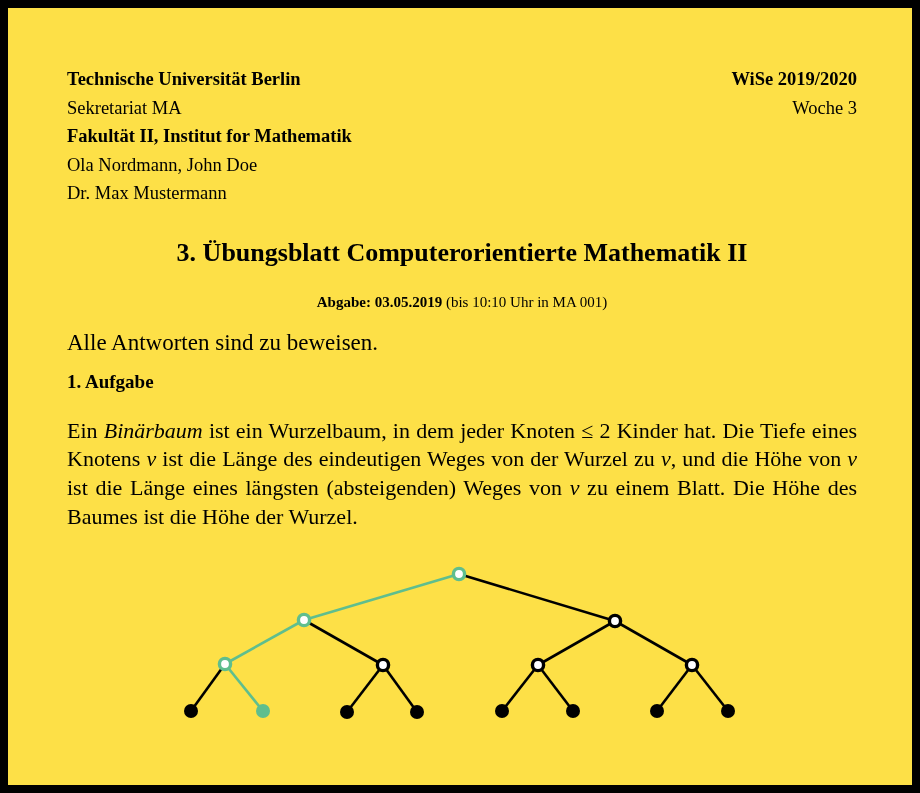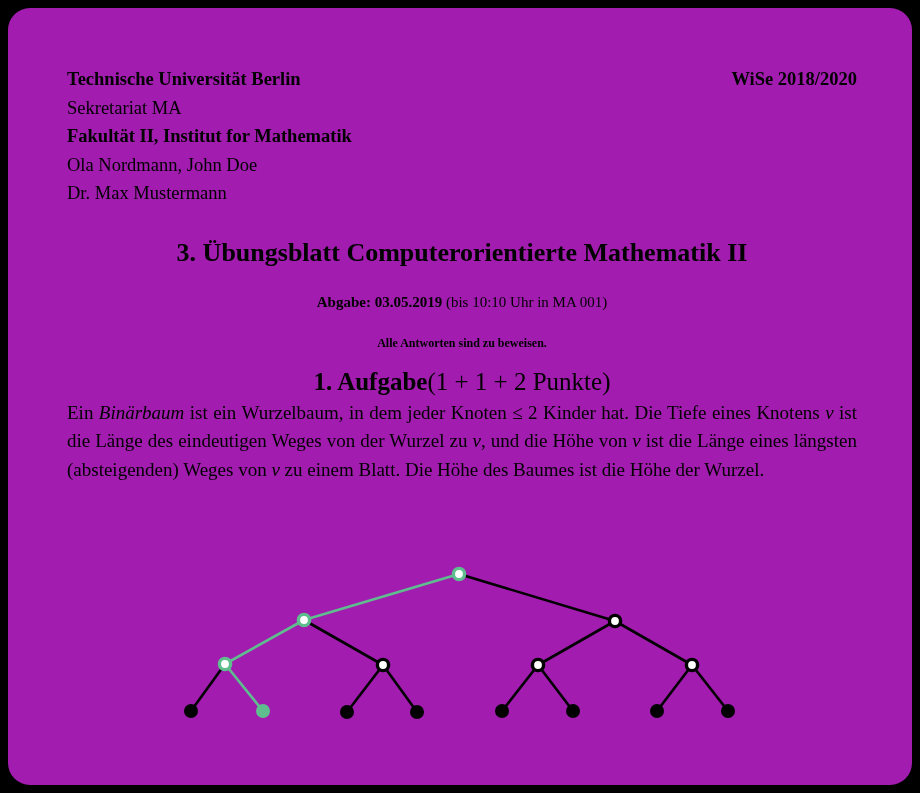--- a/index.html
+++ b/index.html
@@ -7,23 +7,22 @@
     position: relative;
     width: 920px;
     height: 793px;
     background: #000000;
     overflow: hidden;
     font-family: "Liberation Serif", serif;
   }
   .page {
     position: absolute;
     left: 8px; top: 8px; right: 8px; bottom: 8px;
-    background: #a21caf;
+    background: #fde047;
     color: #000000;
-    border-radius: 22px;
   }
   .content {
     position: absolute;
     left: 59px;
     top: 57px;
     width: 790px;
   }
   .header {
     display: flex;
     justify-content: space-between;
@@ -44,36 +43,36 @@
     font-weight: bold;
   }
   .deadline {
     margin-top: 22px;
     text-align: center;
     font-size: 15px;
     line-height: 26px;
   }
   .notice {
     margin-top: 15px;
-    text-align: center;
-    font-size: 12px;
+    font-size: 23px;
     line-height: 26px;
-    font-weight: bold;
+    font-weight: normal;
   }
   .task-row {
     margin-top: 13px;
     display: flex;
-    justify-content: center;
-    font-size: 25px;
+    justify-content: flex-start;
+    font-size: 19px;
     line-height: 26px;
+    flex-direction: column;
   }
   .task-label { font-weight: bold; }
   .para {
-    margin: 4px 0 0 0;
-    font-size: 19px;
+    margin: 22px 0 0 0;
+    font-size: 22px;
     line-height: 28.8px;
     text-align: justify;
   }
   .para em { font-style: italic; }
   #tree-svg {
     position: absolute;
     left: 0; top: 0;
     pointer-events: none;
   }
 </style>
@@ -86,33 +85,33 @@
 
       <div class="header">
         <div class="header-left">
           <div class="hline bold">Technische Universität Berlin</div>
           <div class="hline">Sekretariat MA</div>
           <div class="hline bold">Fakultät II, Institut for Mathematik</div>
           <div class="hline">Ola Nordmann, John Doe</div>
           <div class="hline">Dr. Max Mustermann</div>
         </div>
         <div class="header-right">
-          <div class="hline bold">WiSe 2018/2020</div>
+          <div class="hline bold">WiSe 2019/2020</div>
+          <div class="hline">Woche 3</div>
         </div>
       </div>
 
       <div class="doc-title">3. Übungsblatt Computerorientierte Mathematik II</div>
 
       <div class="deadline"><span class="bold">Abgabe: 03.05.2019</span><span> (bis 10:10 Uhr in MA 001)</span></div>
 
       <div class="notice">Alle Antworten sind zu beweisen.</div>
 
       <div class="task-row">
         <span class="task-label">1. Aufgabe</span>
-        <span>(1 + 1 + 2 Punkte)</span>
       </div>
 
       <p class="para"><span>Ein </span><em>Binärbaum</em><span> ist ein Wurzelbaum, in dem jeder Knoten ≤ 2 Kinder hat. Die Tiefe eines Knotens </span><em>v</em><span> ist die Länge des eindeutigen Weges von der Wurzel zu </span><em>v</em><span>, und die Höhe von </span><em>v</em><span> ist die Länge eines längsten (absteigenden) Weges von </span><em>v</em><span> zu einem Blatt. Die Höhe des Baumes ist die Höhe der Wurzel.</span></p>
 
     </div>
   </div>
 
   <svg id="tree-svg" viewBox="0 0 920 793" width="920" height="793">
       <line x1="459" y1="574" x2="304" y2="620" stroke="#5fbe8e" stroke-width="2.6"></line>
       <line x1="459" y1="574" x2="615" y2="621" stroke="#000000" stroke-width="2.6"></line>

